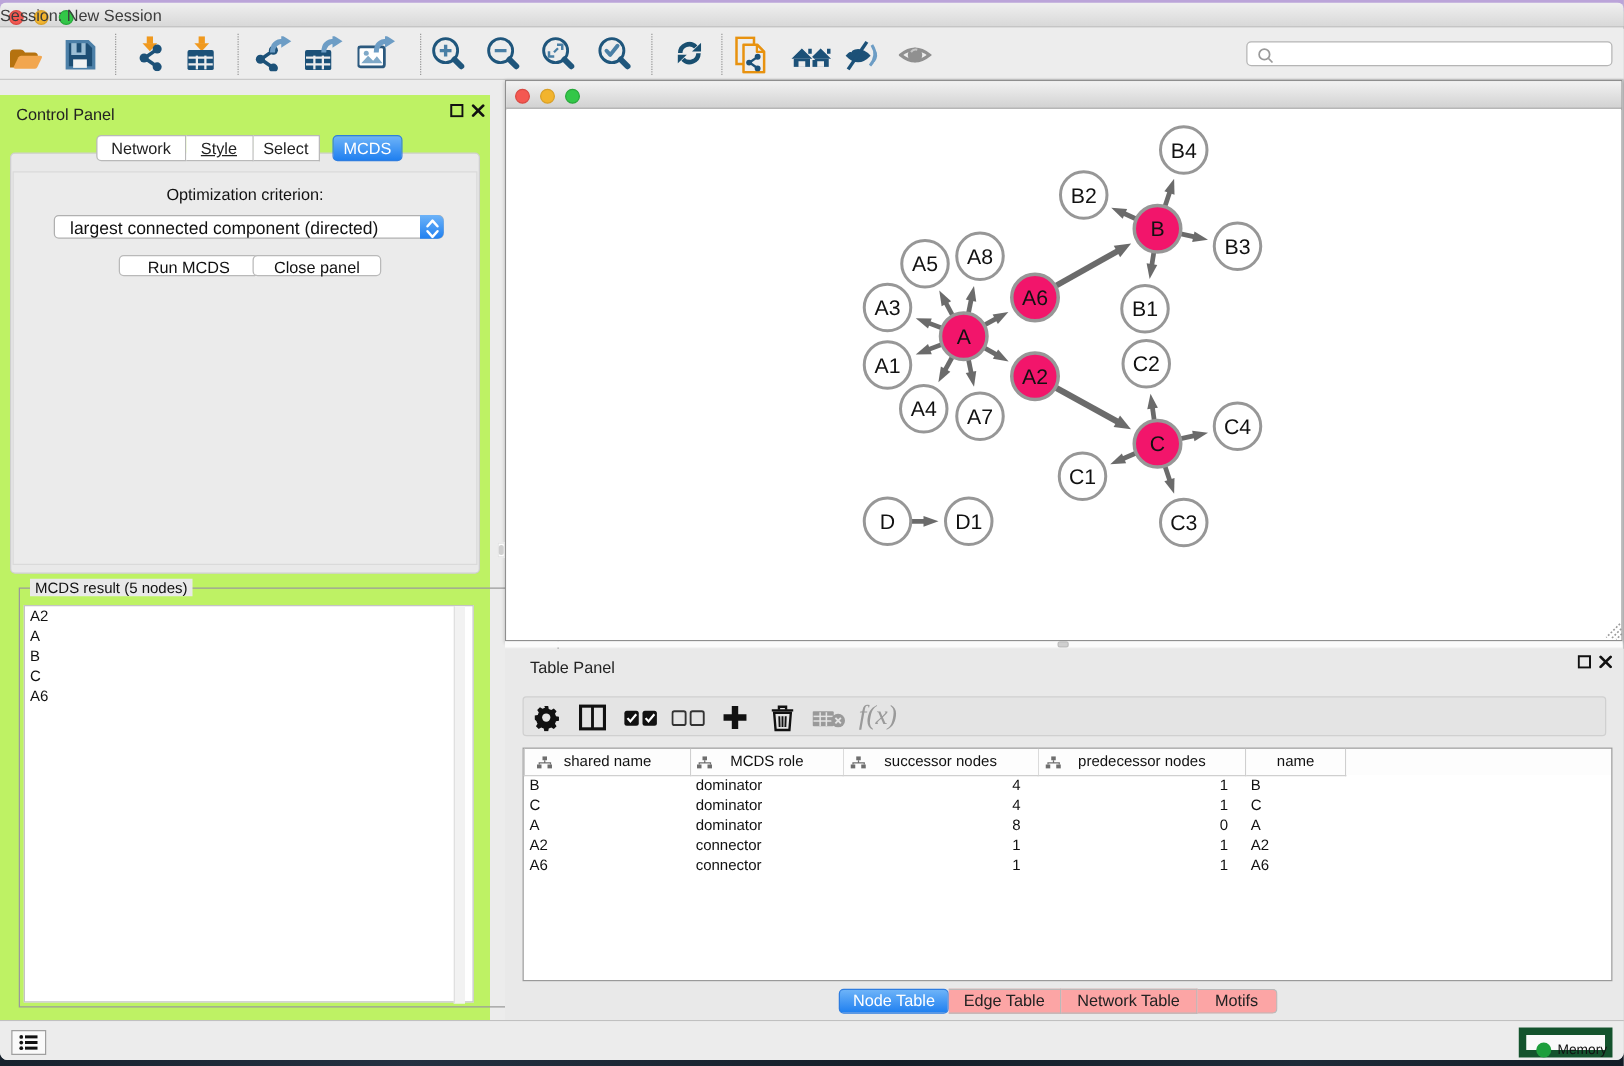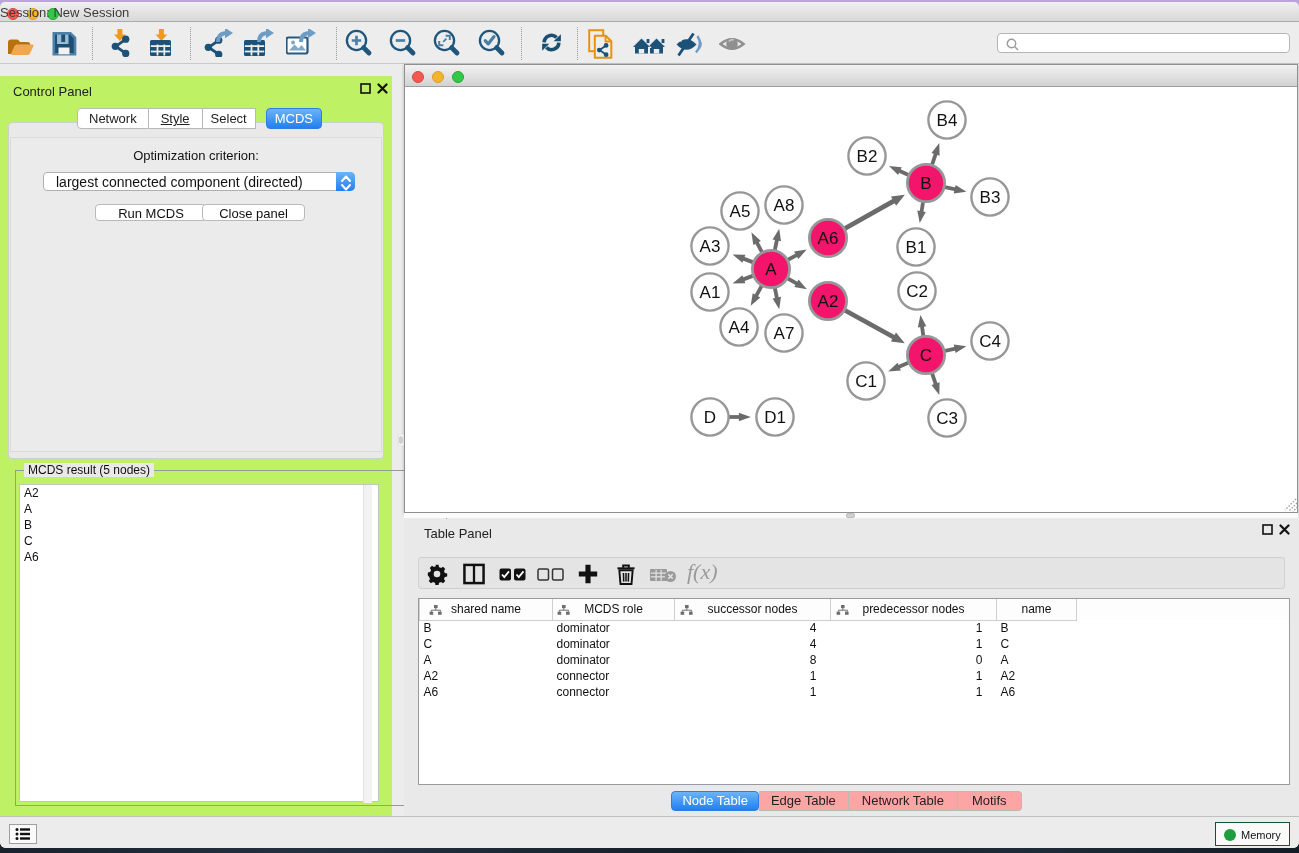--- a/index.html
+++ b/index.html
@@ -64,21 +64,21 @@
 table.grid td { height:16px; padding:0 4px; }
 .bottomtabs { position:absolute; left:-5px; width:100%; top:272px; text-align:center; }
 .btab { display:inline-block; background:#fca5a5; border:1px solid #b9b9b9; border-left:none; color:#222;
   padding:1px 12px 2px 12px; font-size:13px; }
 .btab.first { border-left:1px solid #b9b9b9; border-radius:4px 0 0 4px; }
 .btab.last { border-radius:0 4px 4px 0; }
 .btab.sel { background:linear-gradient(#6db3f8,#2080f0); color:#fff; border:1px solid #2e7de0; border-radius:4px; }
 
 #statusbar { position:absolute; left:0; top:816px; width:1299px; height:32px; background:#ececec; border-top:1px solid #c0c0c0; border-radius:0 0 6px 6px; }
 #sb-left { position:absolute; left:9px; top:7px; width:28px; height:20px; background:#fafafa; border:1px solid #9f9f9f; }
-#sb-mem { position:absolute; left:1215px; top:5px; width:75px; height:24px; background:#fafafa; border:1px solid #14532d; font-size:11px; color:#111; }
+#sb-mem { position:absolute; left:1215px; top:5px; width:75px; height:24px; background:#fafafa; border:6px solid #14532d; font-size:11px; color:#111; }
 #sb-mem .dot { position:absolute; left:8px; top:6px; width:12px; height:12px; border-radius:50%; background:#1d9e3c; }
 #sb-mem .t { position:absolute; left:25px; top:6px; }
 </style>
 </head>
 <body>
 <div id="win">
   <div class="purpletop"></div>
 
   <div id="titlebar">
     <div class="tl r" style="left:7px;"></div>

